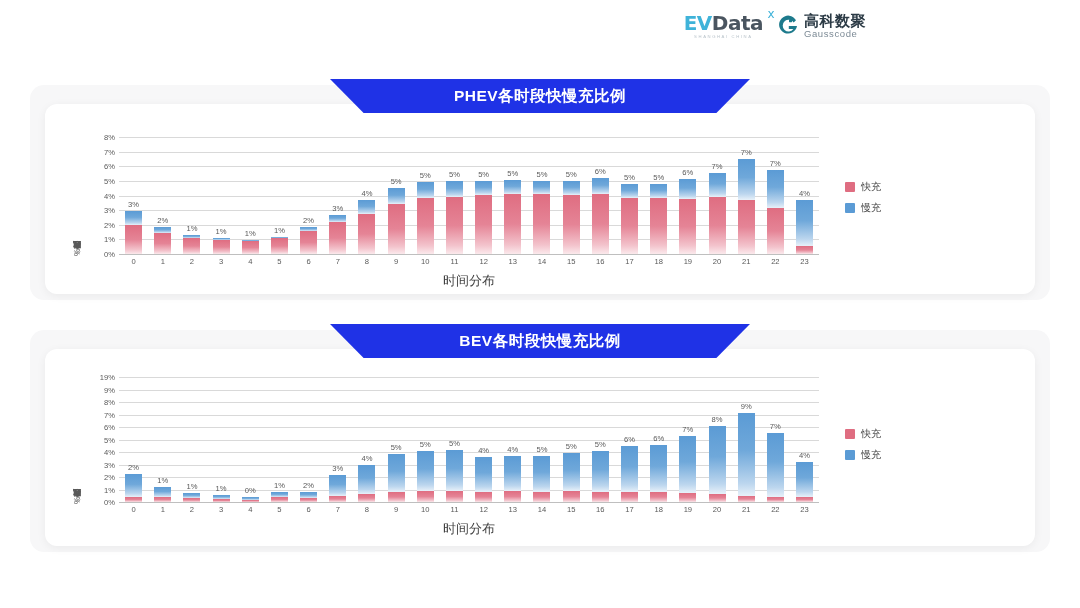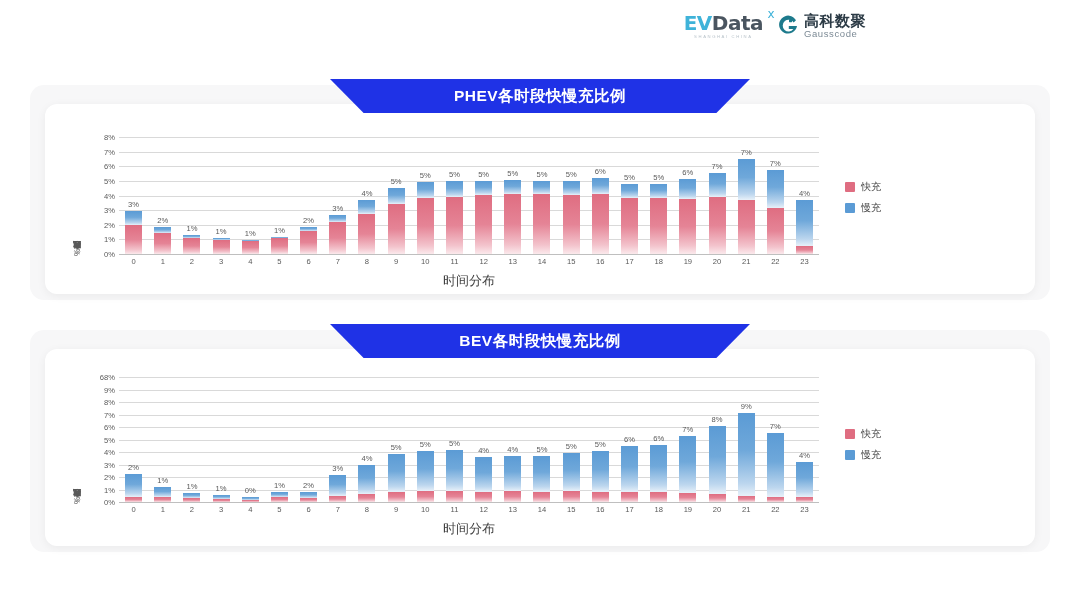--- a/index.html
+++ b/index.html
@@ -416,21 +416,21 @@
         <div class="ytick" style="top: 62.5px;">5%</div>
         <div class="gridrow" style="top: 50px;"></div>
         <div class="ytick" style="top: 50px;">6%</div>
         <div class="gridrow" style="top: 37.5px;"></div>
         <div class="ytick" style="top: 37.5px;">7%</div>
         <div class="gridrow" style="top: 25px;"></div>
         <div class="ytick" style="top: 25px;">8%</div>
         <div class="gridrow" style="top: 12.5px;"></div>
         <div class="ytick" style="top: 12.5px;">9%</div>
         <div class="gridrow" style="top: 0px;"></div>
-        <div class="ytick" style="top: 0px;">68%</div>
+        <div class="ytick" style="top: 0px;">19%</div>
         <div class="bars">
           <div class="barcol">
             <div class="dlabel" style="bottom: 29.75px;">2%</div>
             <div class="bar" style="height: 27.75px;">
               <div class="seg-slow" style="height: 81.0811%;"></div>
               <div class="seg-fast" style="height: 18.9189%;"></div>
             </div>
           </div>
           <div class="barcol">
             <div class="dlabel" style="bottom: 17px;">1%</div>

